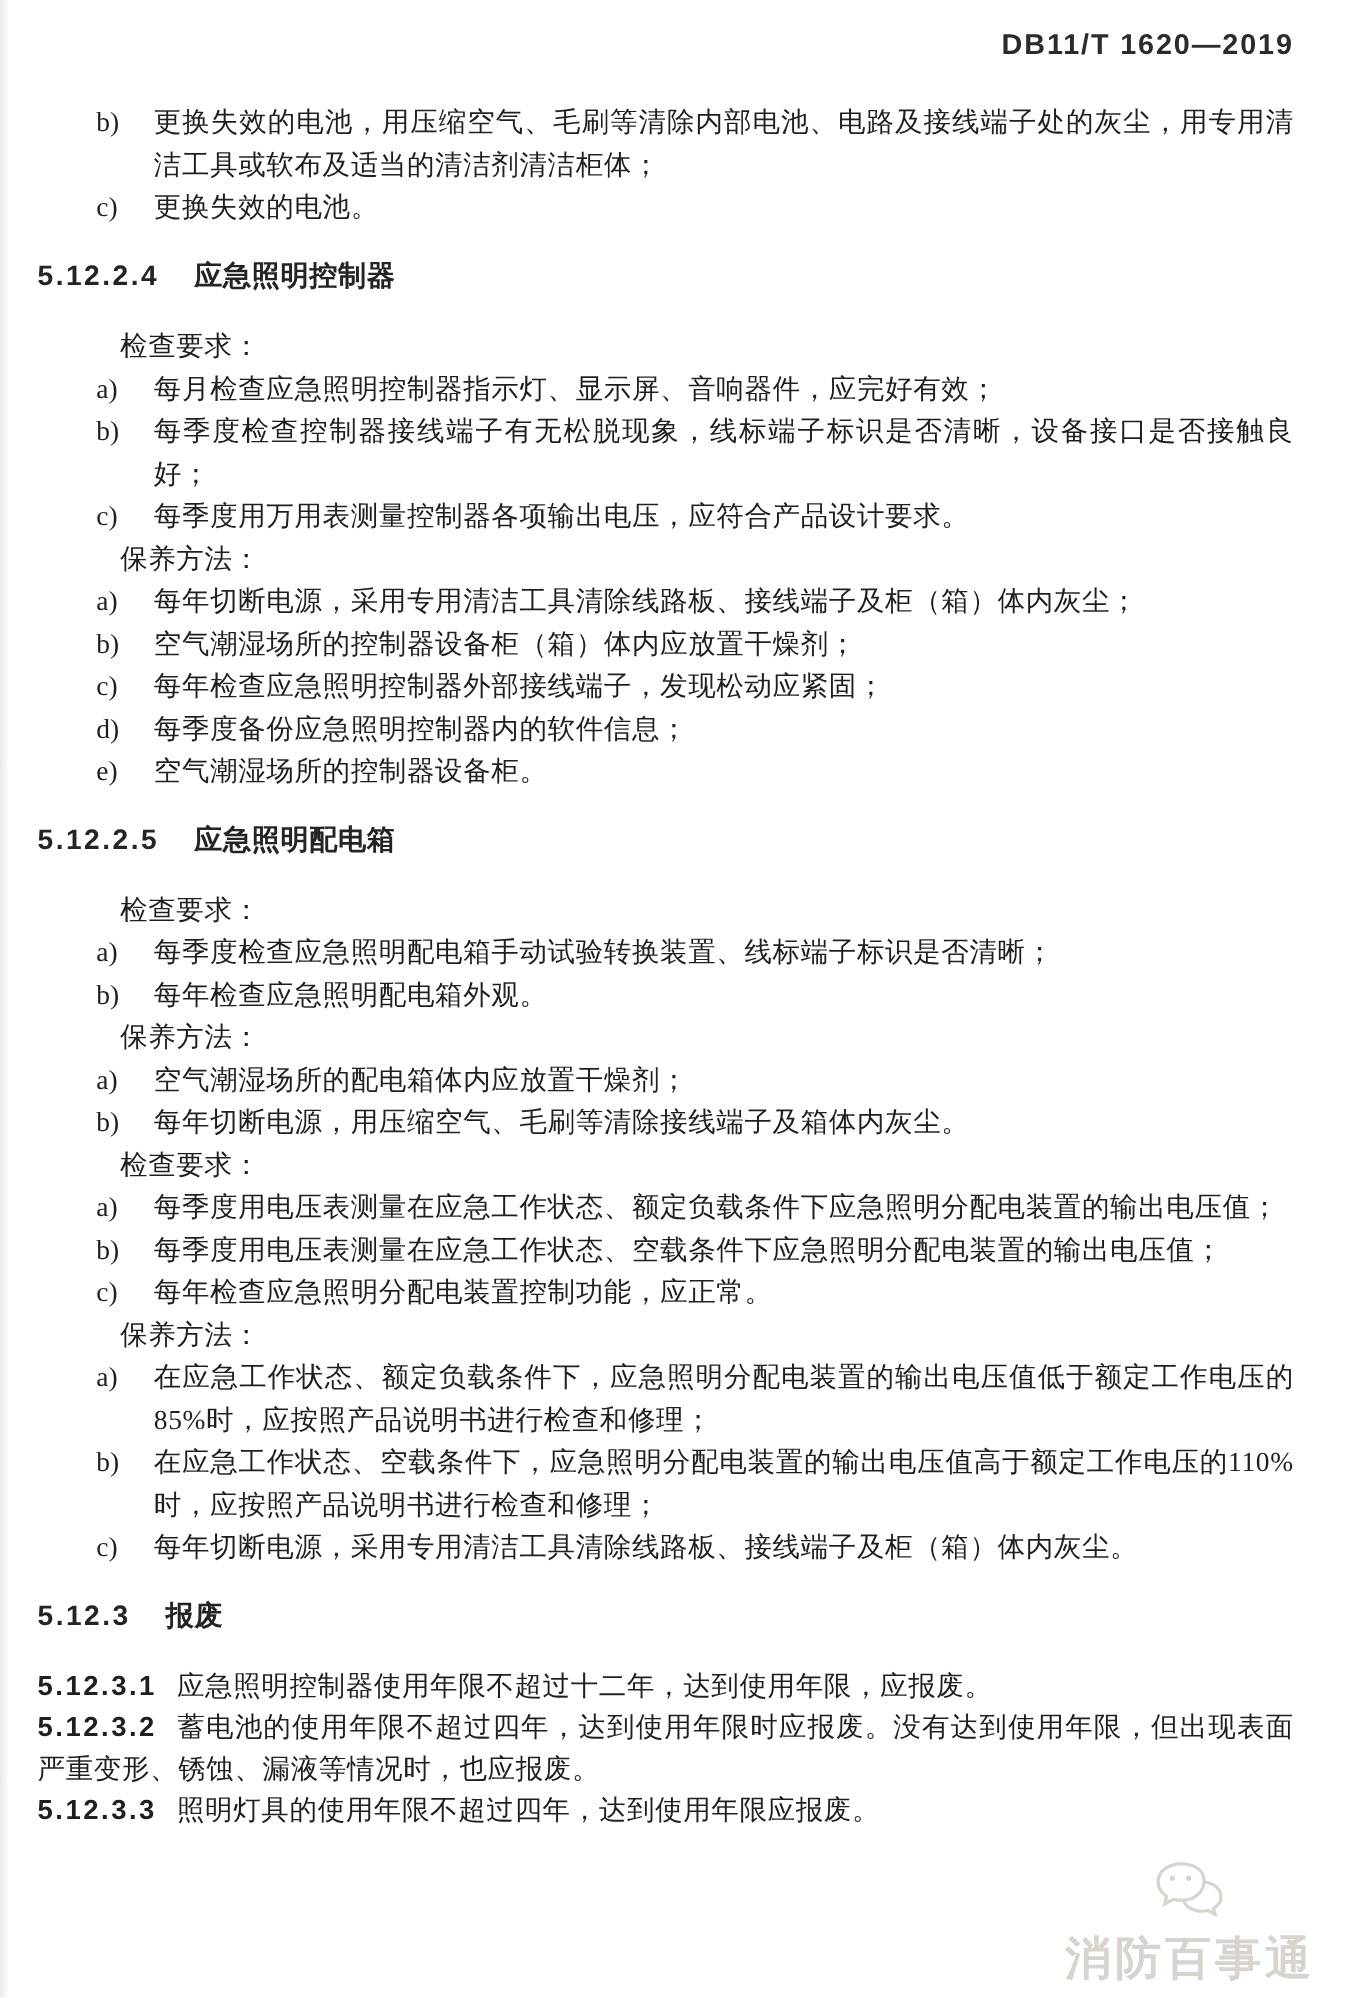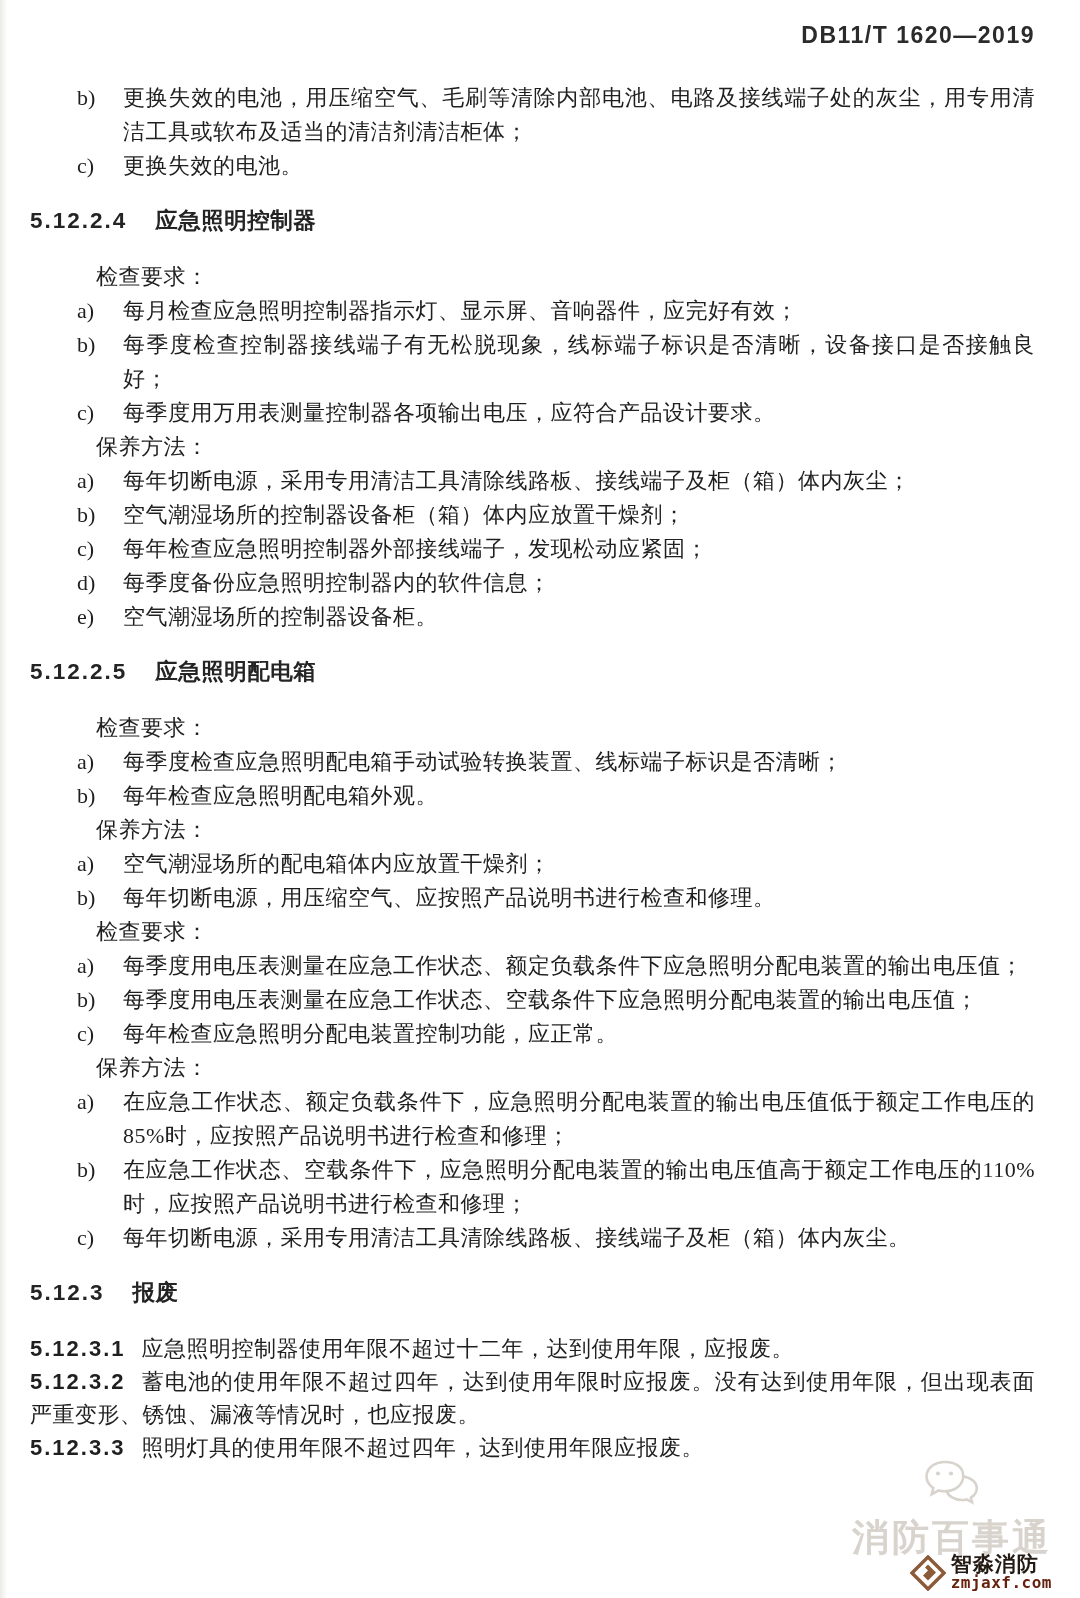--- a/index.html
+++ b/index.html
@@ -189,21 +189,21 @@
         <span class="item-label">b)</span>
         <span class="item-text">每年检查应急照明配电箱外观。</span>
       </div>
       <div class="sub-para">保养方法：</div>
       <div class="list-item">
         <span class="item-label">a)</span>
         <span class="item-text">空气潮湿场所的配电箱体内应放置干燥剂；</span>
       </div>
       <div class="list-item">
         <span class="item-label">b)</span>
-        <span class="item-text">每年切断电源，用压缩空气、应按照产品说明书进行检查和修理。</span>
+        <span class="item-text">每年切断电源，用压缩空气、毛刷等清除接线端子及箱体内灰尘。</span>
       </div>
       <div class="sub-para">检查要求：</div>
       <div class="list-item">
         <span class="item-label">a)</span>
         <span class="item-text">每季度用电压表测量在应急工作状态、额定负载条件下应急照明分配电装置的输出电压值；</span>
       </div>
       <div class="list-item">
         <span class="item-label">b)</span>
         <span class="item-text">每季度用电压表测量在应急工作状态、空载条件下应急照明分配电装置的输出电压值；</span>
       </div>
@@ -240,25 +240,13 @@
           <path d="M40 17.5 c8.2 .8 13.8 5.8 13.8 11.8 0 3.8-2.4 7.2-6 9.4 l1.2 4.6 -5.4-2.9 c-1.6 .4-3.3 .6-5 .6 -7.2 0-13.2-3.8-15-9"></path>
         </g>
         <g fill="#d8d4cd">
           <circle cx="15" cy="14.5" r="2.1"></circle>
           <circle cx="28" cy="14.5" r="2.1"></circle>
         </g>
       </svg>
     </span>
     <span class="wm-large-text">消防百事通</span>
   </div>
-  <div class="wm-row2">
-    <span style="display:inline-flex;">
-      <svg width="36" height="36" viewBox="0 0 36 36">
-        <path d="M18 2 L34 18 L18 34 L2 18 Z" fill="none" stroke="#8a5a39" stroke-width="3.4"></path>
-        <path d="M18 9.5 L26 17.5 L18 25.5 L13 20.5 L18 15.5 L15 12.5 Z" fill="#8a5a39"></path>
-      </svg>
-    </span>
-    <span class="wm-col">
-      <span class="wm-brand">智淼消防</span>
-      <span class="wm-url">zmjaxf.com</span>
-    </span>
-  </div>
 </div>
 
 </body></html>

